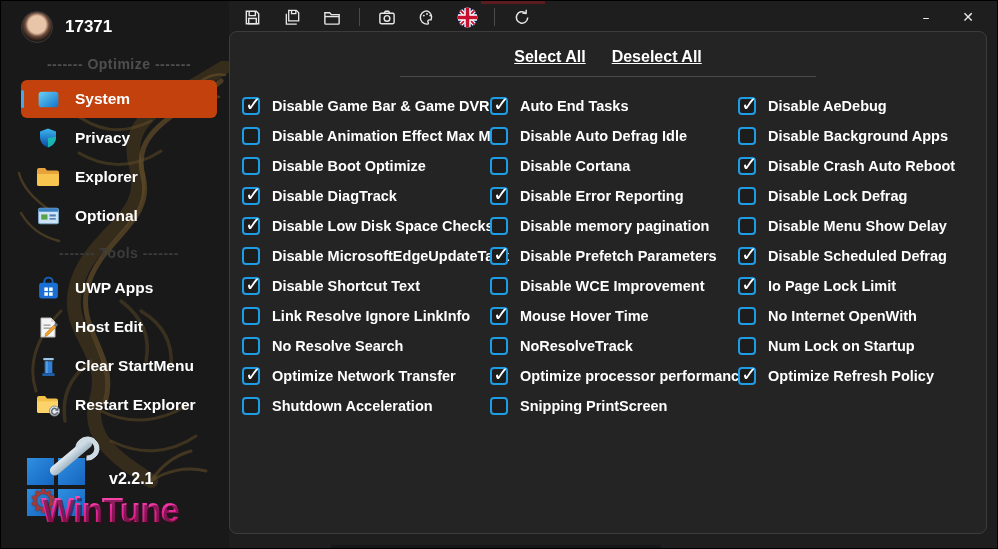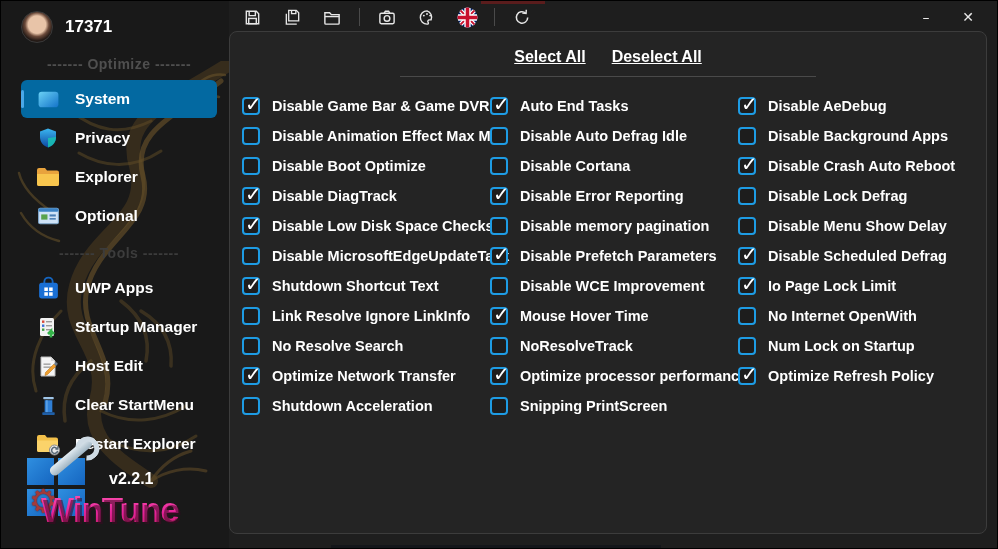--- a/index.html
+++ b/index.html
@@ -31,21 +31,21 @@
   .avatar { width:32px; height:32px; border-radius:50%;
     background:radial-gradient(circle at 50% 42%, #e8c4a8 0 38%, #6b4a3a 52%, #241a16 70%);
     border:1px solid #3a3a3a; }
   .username { font-size:17px; font-weight:bold; color:#ffffff; }
 
   .section-label { position:relative; z-index:3; text-align:center; color:#4f4f4f; font-weight:bold; font-size:14px; padding:9px 0 7px 0; letter-spacing:.5px; }
   .section-label.faint { color:#3c3c3c; }
 
   .nav { position:relative; z-index:2; padding:0 8px;margin-left:8px; }
   .nav-item { position:relative; display:flex; align-items:center; height:38px; margin:1px 4px; border-radius:6px; cursor:pointer; }
-  .nav-item.selected { background:#0369a1; }
+  .nav-item.selected { background:#c2410c; }
   .accent-pill { display:none; position:absolute; left:0; top:10px; width:3px; height:18px; border-radius:2px; background:#4aa8e8; }
   .nav-item.selected .accent-pill { display:block; }
   .nav-ic { width:26px; height:26px; margin-left:14px; display:flex; align-items:center; justify-content:center; flex:none; }
   .nav-label { margin-left:14px; font-size:15.5px; font-weight:bold; color:#ffffff; white-space:nowrap; }
 
   .brand-area { position:absolute; left:0; bottom:8px; width:228px; height:86px; z-index:3; }
   .logo { position:absolute; left:26px; top:2px; width:62px; height:62px; }
   .logo .sq { position:absolute; width:27px; height:27px; background:linear-gradient(135deg,#2f8fe0,#1565c0); }
   .logo .sq.s2 { left:31px; } .logo .sq.s3 { top:31px; } .logo .sq.s4 { left:31px; top:31px; }
   .logo .gear { position:absolute; left:2px; top:24px; font-size:32px; color:#a33a3a; text-shadow:0 0 2px #501d1d; font-family:"DejaVu Sans", sans-serif; }
@@ -152,35 +152,20 @@
           <svg width="25" height="25" viewBox="0 0 24 24">
             <path d="M8 7 V5.5 a4 4 0 0 1 8 0 V7" fill="none" stroke="#1565c0" stroke-width="1.8"></path>
             <rect x="3" y="6.5" width="18" height="15" rx="2.5" fill="#1a6fd4"></rect>
             <rect x="8" y="11" width="3.4" height="3.4" fill="#fff"></rect>
             <rect x="12.6" y="11" width="3.4" height="3.4" fill="#fff"></rect>
             <rect x="8" y="15.6" width="3.4" height="3.4" fill="#fff"></rect>
             <rect x="12.6" y="15.6" width="3.4" height="3.4" fill="#fff"></rect>
           </svg>
         </span>
         <span class="nav-label">UWP Apps</span>
-      </div>
-      <div class="nav-item">
-        <span class="nav-ic">
-          <svg width="24" height="25" viewBox="0 0 24 24">
-            <rect x="4" y="2.5" width="14" height="18" rx="1.5" fill="#f2f2f2"></rect>
-            <rect x="6" y="5" width="2.4" height="2.4" fill="#d84a3a"></rect>
-            <rect x="10" y="5.5" width="6" height="1.4" fill="#9a9a9a"></rect>
-            <rect x="6" y="9" width="2.4" height="2.4" fill="#3a6fd8"></rect>
-            <rect x="10" y="9.5" width="6" height="1.4" fill="#9a9a9a"></rect>
-            <rect x="6" y="13" width="2.4" height="2.4" fill="#43a047"></rect>
-            <rect x="10" y="13.5" width="6" height="1.4" fill="#9a9a9a"></rect>
-            <path d="M15 22 V15.5 l-3 3 M15 15.5 l3 3" stroke="#35b44a" stroke-width="2.6" fill="none"></path>
-          </svg>
-        </span>
-        <span class="nav-label">Startup Manager</span>
       </div>
       <div class="nav-item">
         <span class="nav-ic">
           <svg width="24" height="25" viewBox="0 0 24 24">
             <path d="M5 2.5 h10 l4 4 V21.5 H5 Z" fill="#f4f4f4" stroke="#b9b9b9"></path>
             <path d="M15 2.5 v4 h4" fill="#d6d6d6"></path>
             <rect x="7.5" y="9" width="7" height="1.3" fill="#9a9a9a"></rect>
             <rect x="7.5" y="12" width="9" height="1.3" fill="#9a9a9a"></rect>
             <path d="M9 21 L11.5 20 L20 11.5 L18 9.5 L9.5 18 Z" fill="#f0a030" stroke="#c07818" stroke-width="0.6"></path>
             <path d="M18 9.5 l2 2 l1.2-1.2 a1.4 1.4 0 0 0 -2-2 z" fill="#6b7b8c"></path>
@@ -336,21 +321,21 @@
         <div class="opt-row">
           <span class="cbx checked"></span>
           <span class="opt-label">Disable Low Disk Space Checks</span>
         </div>
         <div class="opt-row">
           <span class="cbx"></span>
           <span class="opt-label">Disable MicrosoftEdgeUpdateTask</span>
         </div>
         <div class="opt-row">
           <span class="cbx checked"></span>
-          <span class="opt-label">Shutdown Shortcut Text</span>
+          <span class="opt-label">Disable Shortcut Text</span>
         </div>
         <div class="opt-row">
           <span class="cbx"></span>
           <span class="opt-label">Link Resolve Ignore LinkInfo</span>
         </div>
         <div class="opt-row">
           <span class="cbx"></span>
           <span class="opt-label">No Resolve Search</span>
         </div>
         <div class="opt-row">

